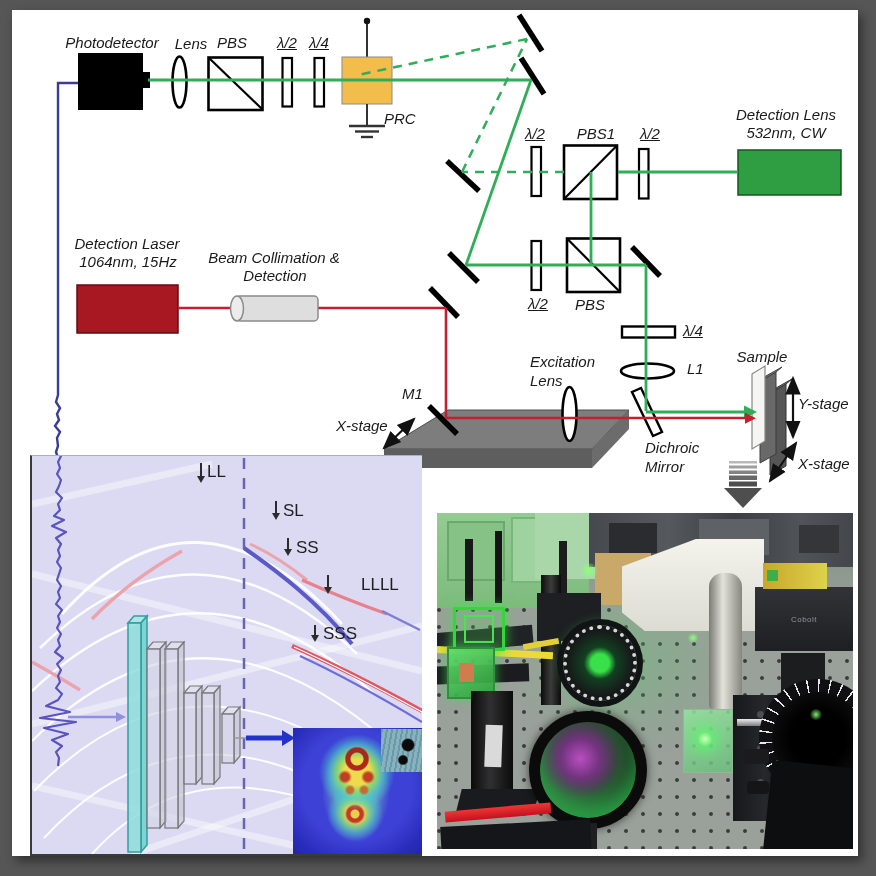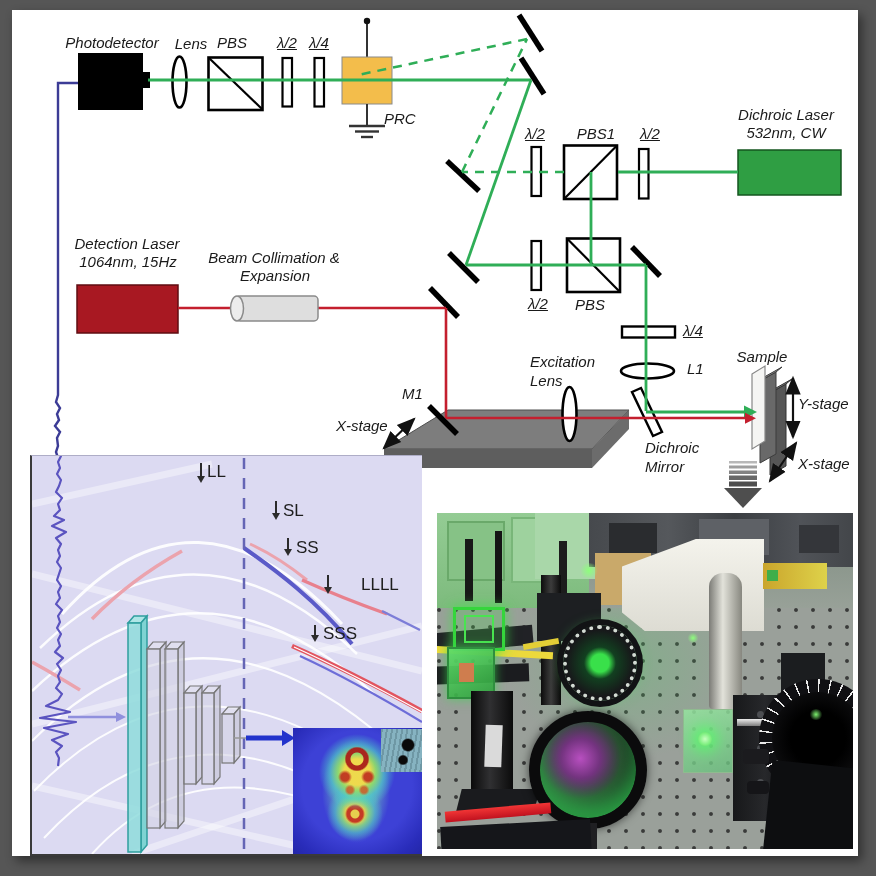--- a/index.html
+++ b/index.html
@@ -221,31 +221,31 @@
     </g>
   </svg>
 
   <div class="labels">
     <div class="lbl ctr" style="left:112px;top:35px;">Photodetector</div>
     <div class="lbl ctr" style="left:191px;top:36px;">Lens</div>
     <div class="lbl ctr" style="left:232px;top:35px;">PBS</div>
     <div class="lbl ctr gk" style="left:287px;top:35px;">λ/2</div>
     <div class="lbl ctr gk" style="left:319px;top:35px;">λ/4</div>
     <div class="lbl" style="left:384px;top:111px;">PRC</div>
-    <div class="lbl ctr" style="left:786px;top:107px;">Dichroic Laser</div>
+    <div class="lbl ctr" style="left:786px;top:107px;">Detection Lens</div>
     <div class="lbl ctr" style="left:786px;top:125px;">532nm, CW</div>
     <div class="lbl ctr gk" style="left:535px;top:126px;">λ/2</div>
     <div class="lbl ctr" style="left:596px;top:126px;">PBS1</div>
     <div class="lbl ctr gk" style="left:650px;top:126px;">λ/2</div>
     <div class="lbl ctr gk" style="left:538px;top:296px;">λ/2</div>
     <div class="lbl ctr" style="left:590px;top:297px;">PBS</div>
     <div class="lbl ctr" style="left:127px;top:236px;">Detection Laser</div>
     <div class="lbl ctr" style="left:128px;top:254px;">1064nm, 15Hz</div>
     <div class="lbl ctr" style="left:274px;top:250px;">Beam Collimation &amp;</div>
-    <div class="lbl ctr" style="left:275px;top:268px;">Expansion</div>
+    <div class="lbl ctr" style="left:275px;top:268px;">Detection</div>
     <div class="lbl gk" style="left:683px;top:323px;">λ/4</div>
     <div class="lbl" style="left:687px;top:361px;">L1</div>
     <div class="lbl" style="left:530px;top:354px;">Excitation</div>
     <div class="lbl" style="left:530px;top:373px;">Lens</div>
     <div class="lbl" style="left:402px;top:386px;">M1</div>
     <div class="lbl" style="left:336px;top:418px;">X-stage</div>
     <div class="lbl" style="left:645px;top:440px;">Dichroic</div>
     <div class="lbl" style="left:645px;top:459px;">Mirror</div>
     <div class="lbl ctr" style="left:762px;top:349px;">Sample</div>
     <div class="lbl" style="left:798px;top:396px;">Y-stage</div>
@@ -354,20 +354,23 @@
       <div class="ph-clutter-b3"></div>
     </div>
     <div class="ph-tan"></div>
     <div class="ph-postA"></div>
     <div class="ph-postB"></div>
     <div class="ph-postC"></div>
     <div class="ph-table"></div>
     <div class="ph-glow"></div>
     <div class="ph-whitebox"></div>
     <div class="ph-cyl"></div>
+    <div class="ph-cobolt">
+        <span>Cobolt</span>
+      </div>
     <div class="ph-laserhead">
         <i></i>
       </div>
     <div class="ph-spot1"></div>
     <div class="ph-postmid"></div>
     <div class="ph-mounttop"></div>
     <div class="ph-dial-s"></div>
     <div class="ph-platform1"></div>
     <div class="ph-yellow"></div>
     <div class="ph-yellow2"></div>

